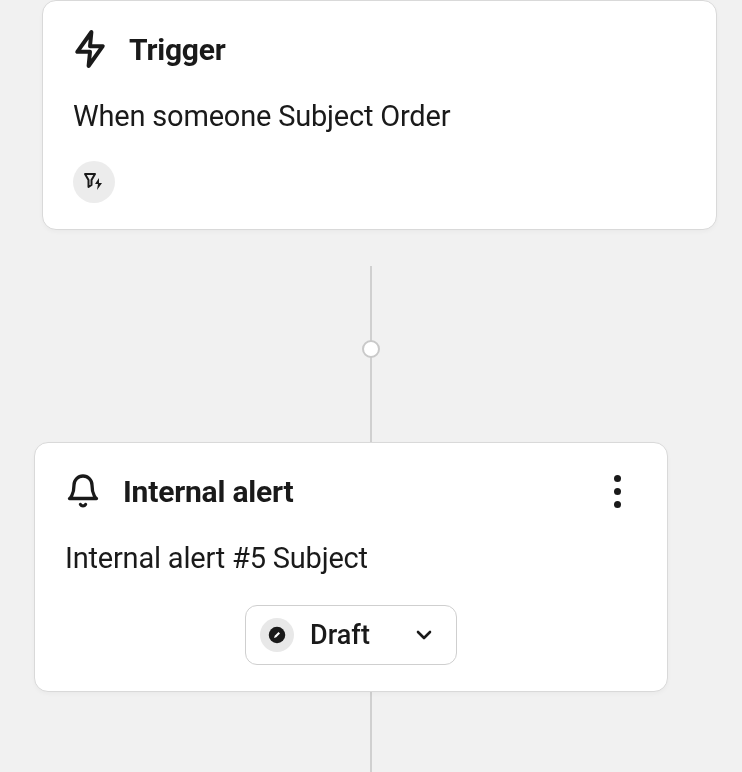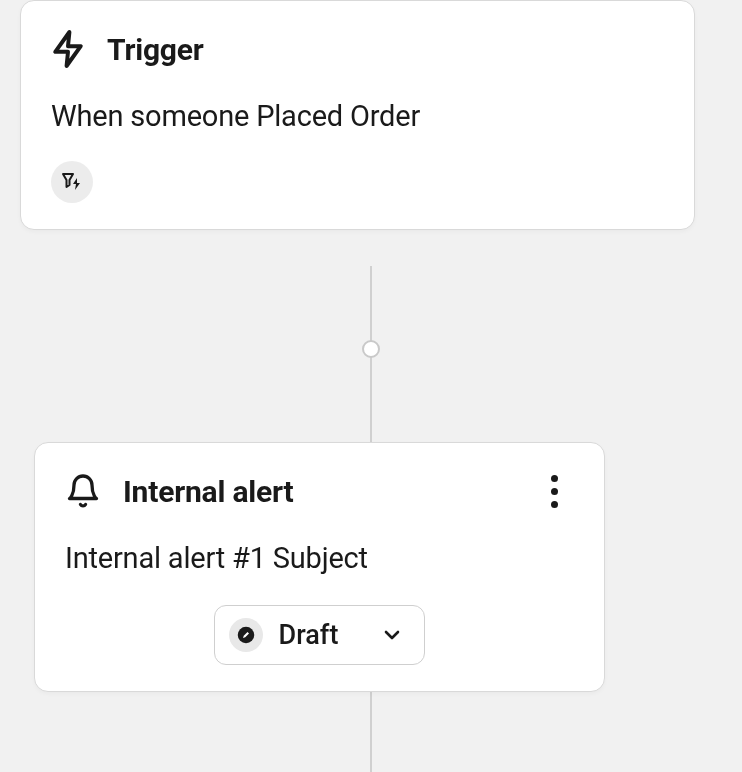--- a/index.html
+++ b/index.html
@@ -45,28 +45,28 @@
   .card {
     position: absolute;
     background: #ffffff;
     border: 1px solid #d9d9d9;
     border-radius: 14px;
     box-shadow: 0 2px 4px rgba(0,0,0,0.03);
     padding: 28px 30px 26px 30px;
     z-index: 2;
   }
   .card-trigger {
-    left: 20px;
+    left: 42px;
     top: 0;
     width: 675px;
   }
   .card-alert {
     left: 34px;
     top: 442px;
-    width: 571px;
+    width: 634px;
   }
   .card-header {
     display: flex;
     align-items: center;
     justify-content: space-between;
   }
   .header-left {
     display: flex;
     align-items: center;
     gap: 22px;
@@ -171,21 +171,21 @@
     <div class="card-header">
       <div class="header-left">
         <span class="icon-lightning">
           <svg width="34" height="40" viewBox="0 0 24 28" fill="none" stroke="#1a1a1a" stroke-width="2.8" stroke-linecap="round" stroke-linejoin="round">
             <polygon points="13 2 3 16 12 16 11 26 21 12 12 12 13 2"></polygon>
           </svg>
         </span>
         <h2 class="card-title">Trigger</h2>
       </div>
     </div>
-    <p class="card-description">When someone Placed Order</p>
+    <p class="card-description">When someone Subject Order</p>
     <div class="badge-row">
       <span class="filter-badge">
         <svg width="24" height="24" viewBox="0 0 24 24" fill="none">
           <path d="M3 4 L13 4 L9.5 10 L9.5 15 L6.5 17 L6.5 10 Z" stroke="#1a1a1a" stroke-width="2" stroke-linejoin="round" fill="none"></path>
           <path d="M17 8 L13 14 L16 14 L15 20 L20 13 L17 13 Z" fill="#1a1a1a"></path>
         </svg>
       </span>
     </div>
   </div>
 
@@ -201,21 +201,21 @@
         <h2 class="card-title">Internal alert</h2>
       </div>
       <button class="kebab-btn">
         <span class="kebab-dots">
           <span></span>
             <span></span>
             <span></span>
         </span>
       </button>
     </div>
-    <p class="card-description">Internal alert #1 Subject</p>
+    <p class="card-description">Internal alert #5 Subject</p>
     <div class="card-footer">
       <button class="status-dropdown">
         <span class="status-icon-circle">
           <svg width="18" height="18" viewBox="0 0 24 24">
             <circle cx="12" cy="12" r="11" fill="#1a1a1a"></circle>
             <path d="M8 16 L9 13 L14 8 L16 10 L11 15 Z" fill="#ffffff"></path>
           </svg>
         </span>
         <span class="status-label">Draft</span>
         <span class="chevron-down">

